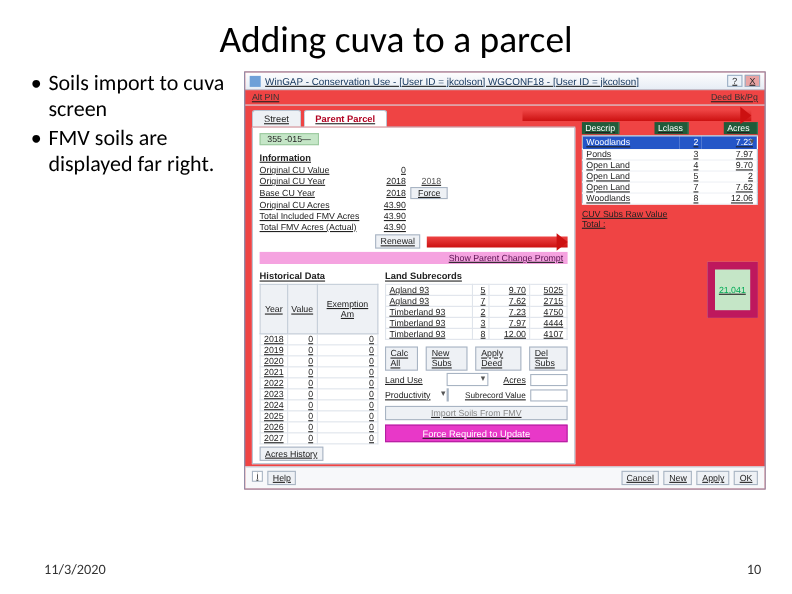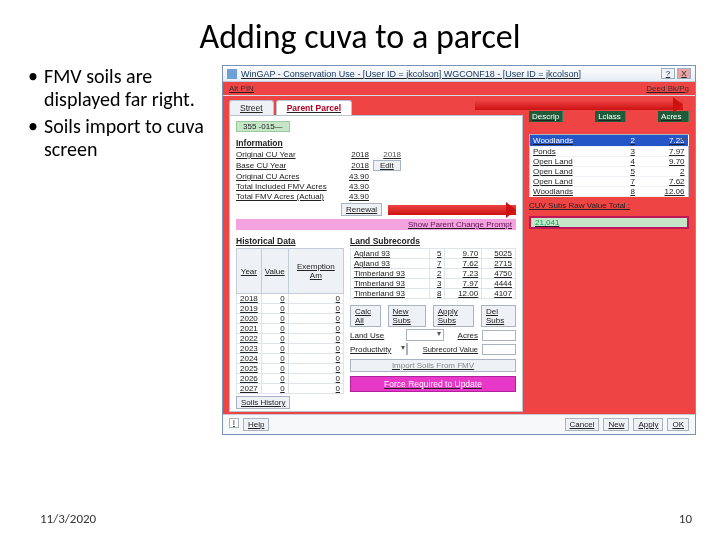--- a/index.html
+++ b/index.html
@@ -41,50 +41,50 @@
   .arrow-red { height: 10px; background: linear-gradient(#e44, #c11); position: relative; flex: 1; margin-left: 6px; }
   .arrow-red::after { content: ""; position: absolute; right: -8px; top: -3px; border: 8px solid transparent; border-left: 10px solid #c11; }
   .hist-wrap { display: flex; gap: 6px; margin-top: 4px; }
   .hist-left { flex: 1; }
   .hist-right { flex: 1.25; }
   table.data { border-collapse: collapse; width: 100%; font-size: 8px; background: #fff; }
   table.data th { background: #eef1f5; border: 1px solid #c3ccd7; padding: 13px 3px; font-weight: 400; text-align: center; }
   table.data td { border: 1px solid #dfe4eb; padding: 0 3px; text-align: right; height: 9px; }
   table.data td:first-child { text-align: center; }
   .subrec td:first-child { text-align: left; }
-  .soils-head { display: flex; margin-bottom: 12px; gap: 32px; }
+  .soils-head { display: flex; margin-bottom: 1px; gap: 32px; }
   .soils-head span { background: #205b3a; color: #fff; font-size: 8px; padding: 1px 3px; border-right: 1px solid #3a7a5a; }
   .soils { width: 100%; border-collapse: collapse; background: #fff; border: 1px solid #b9c4d2; font-size: 8px; }
   .soils td { padding: 0 3px; border-bottom: 1px solid #eef1f5; }
   .soils td.n { text-align: right; }
   .soils tr.sel td { background: #2456c7; color: #fff; }
-  .cuv-line { display: flex; justify-content: center; gap: 6px; margin: 4px 0 2px; flex-direction: column; }
-  .cuv-box { background: #c5e6c7; border: 2px solid #be185d; color: #0a5; padding: 0 4px; }
+  .cuv-line { display: flex; justify-content: center; gap: 24px; margin: 4px 0 2px; }
+  .cuv-box { background: #c5e6c7; border: 7px solid #be185d; color: #0a5; padding: 14px 4px; margin-top: 48px; }
   .btnrow { display: flex; gap: 7px; margin-top: 2px; }
   .sbtn { border: 1px solid #a8b4c3; background: #eef1f5; font-size: 8px; padding: 1px 4px; cursor: pointer; }
   .field-row { display: flex; align-items: center; gap: 4px; margin-top: 2px; justify-content: center; }
   .field-row .lbl { width: 52px; }
   .inp { flex: 1; height: 11px; border: 1px solid #a8b4c3; background: #fff; }
   .sel { flex: 1; height: 12px; border: 1px solid #a8b4c3; background: #fff; position: relative; }
   .sel::after { content: "▾"; position: absolute; right: 2px; top: -1px; font-size: 8px; color: #555; }
   .pink-banner { background: #f5a3e0; color: #5a1050; padding: 1px 4px; margin-top: 3px; font-size: 8px; }
   .magenta-btn { background: #e838c8; color: #fff; border: 1px solid #b320a0; padding: 2px 10px; font-size: 8.5px; margin: 4px 0 2px; text-align: center; cursor: pointer; }
   .bottom-bar { display: flex; border-top: 1px solid #c3ccd7; background: #f7f8fa; padding: 3px 6px; gap: 4px; }
   .bottom-bar .spacer { flex: 1; } 
 </style>
 </head>
 <body>
 
 <h1 class="slide-title">Adding cuva to a parcel</h1>
 
 <div class="content">
   <div class="bullets">
     <ul>
+      <li>Soils import to cuva screen</li>
       <li>FMV soils are displayed far right.</li>
-      <li>Soils import to cuva screen</li>
     </ul>
   </div>
 
   <div class="shot-wrap">
     <div class="app">
 
       <div class="titlebar">
         <div class="icon"></div>
         <div class="title">WinGAP - Conservation Use - [User ID = jkcolson] WGCONF18 - [User ID = jkcolson]</div>
         <div class="winbtns">
@@ -103,29 +103,34 @@
           <div class="tabstrip">
             <div class="tab">Street</div>
             <div class="tab active">Parent Parcel</div>
           </div>
           <div class="panel">
             <span class="pill">355   -015—</span>
 
             <div class="section-h">Information</div>
             <div id="info-rows">
                 <div class="kv">
+                  <div class="k">Original CU Value</div>
+    <div class="v">0</div>
+
+    </div>
+                <div class="kv">
                   <div class="k">Original CU Year</div>
     <div class="v">2018</div>
     <div class="yr">2018</div>
     </div>
                 <div class="kv">
                   <div class="k">Base CU Year</div>
     <div class="v">2018</div>
 
-    <span class="editbtn">Edit</span>
+    <span class="editbtn">Force</span>
                 </div>
                 <div class="kv">
                   <div class="k">Original CU Acres</div>
     <div class="v">43.90</div>
 
     </div>
                 <div class="kv">
                   <div class="k">Total Included FMV Acres</div>
     <div class="v">43.90</div>
 
@@ -202,21 +207,21 @@
                         <td>0</td>
                       </tr>
                       <tr>
                         <td>2027</td>
                         <td>0</td>
                         <td>0</td>
                       </tr>
                     </tbody>
                 </table>
                 <div class="btnrow">
-                  <span class="sbtn">Soils History</span>
+                  <span class="sbtn">Acres History</span>
                 </div>
               </div>
 
               <div class="hist-right">
                 <div class="section-h">Land Subrecords</div>
                 <table class="data subrec">
                   <tbody id="subrec-body">
                       <tr>
                         <td style="text-align: left;">Agland 93</td>
                         <td>5</td>
@@ -245,21 +250,21 @@
                         <td style="text-align: left;">Timberland 93</td>
                         <td>8</td>
                         <td>12.00</td>
                         <td>4107</td>
                       </tr>
                     </tbody>
                 </table>
                 <div class="btnrow" style="margin-top:6px">
                   <span class="sbtn">Calc All</span>
                   <span class="sbtn">New Subs</span>
-                  <span class="sbtn">Apply Subs</span>
+                  <span class="sbtn">Apply Deed</span>
                   <span class="sbtn">Del Subs</span>
                 </div>
                 <div class="field-row">
                   <span class="lbl">Land Use</span>
                   <div class="sel"></div>
                   <span class="lbl" style="width:30px;text-align:right">Acres</span>
                   <div class="inp" style="flex:0 0 34px"></div>
                 </div>
                 <div class="field-row">
                   <span class="lbl">Productivity</span>

